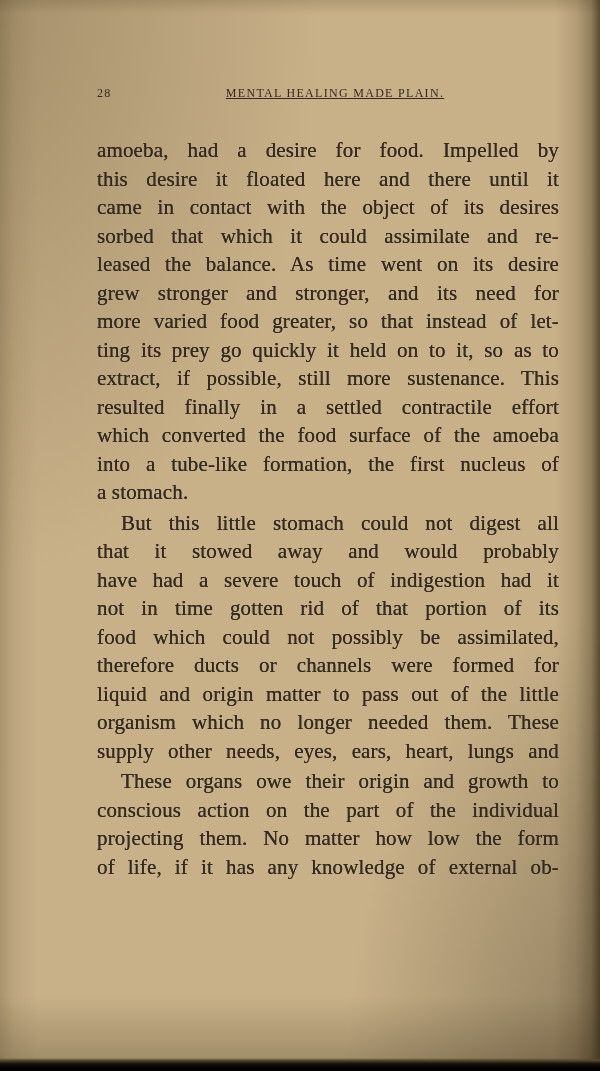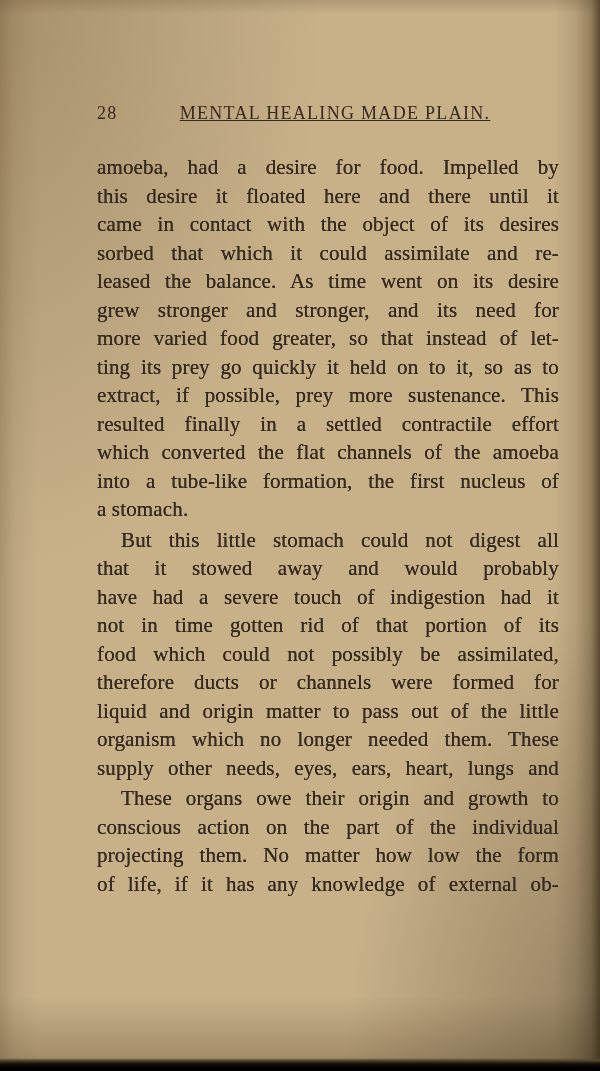--- a/index.html
+++ b/index.html
@@ -25,23 +25,22 @@
   .text-block {
     position: absolute;
     left: 97px;
     top: 86px;
     width: 462px;
     color: var(--ink, #342a20);
   }
   .page-header {
     position: relative;
     height: 22px;
-    font-size: 18px;
+    font-size: 12px;
     letter-spacing: 1.3px;
-    margin-top: 17px;
   }
   .pagenum {
     position: absolute;
     left: 0;
     top: 0;
   }
   .running-title {
     display: block;
     text-align: center;
     padding-left: 14px;
@@ -88,23 +87,23 @@
     <div class="page-body">
         <div class="paragraph">
           <div class="line">amoeba, had a desire for food.  Impelled by</div>
           <div class="line">this desire it floated here and there until it</div>
           <div class="line">came in contact with the object of its desires</div>
           <div class="line">sorbed that which it could assimilate and re-</div>
           <div class="line">leased the balance.  As time went on its desire</div>
           <div class="line">grew stronger and stronger, and its need for</div>
           <div class="line">more varied food greater, so that instead of let-</div>
           <div class="line">ting its prey go quickly it held on to it, so as to</div>
-          <div class="line">extract, if possible, prey more sustenance. This</div>
+          <div class="line">extract, if possible, still more sustenance. This</div>
           <div class="line">resulted finally in a settled contractile effort</div>
-          <div class="line">which converted the flat channels of the amoeba</div>
+          <div class="line">which converted the food surface of the amoeba</div>
           <div class="line">into a tube-like formation, the first nucleus of</div>
           <div class="line flush">a stomach.</div>
         </div>
         <div class="paragraph">
           <div class="line indent">But this little stomach could not digest all</div>
           <div class="line">that it stowed away and would probably</div>
           <div class="line">have had a severe touch of indigestion had it</div>
           <div class="line">not in time gotten rid of that portion of its</div>
           <div class="line">food which could not possibly be assimilated,</div>
           <div class="line">therefore ducts or channels were formed for</div>

